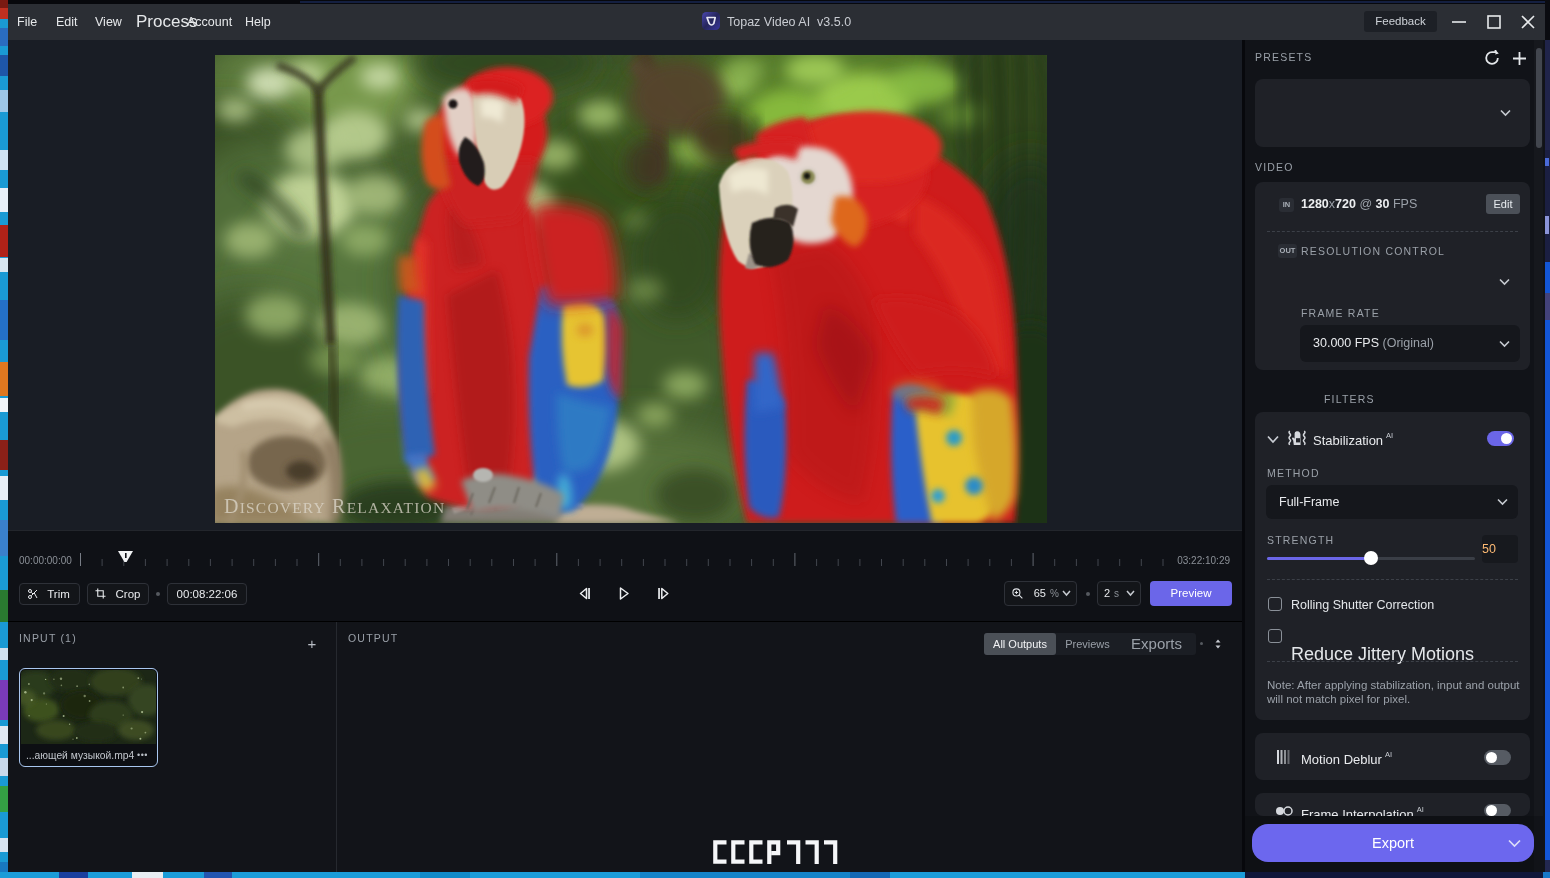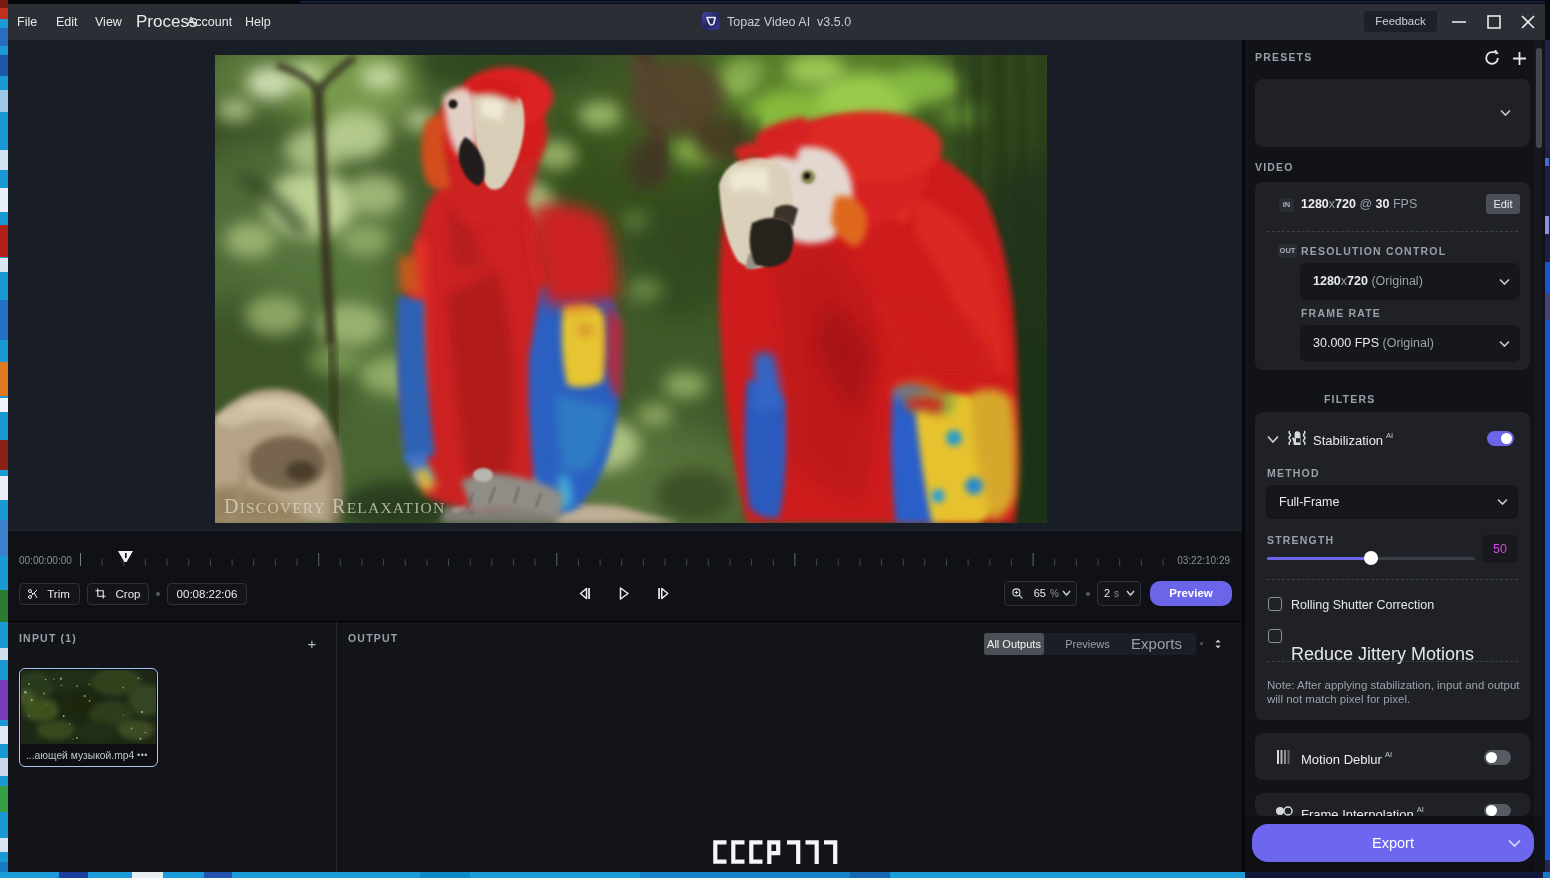--- a/index.html
+++ b/index.html
@@ -1,18 +1,18 @@
 <!DOCTYPE html>
 <html><head><meta charset="utf-8"><style>
 
 * { margin:0; padding:0; box-sizing:border-box; }
 html,body { width:1550px; height:878px; overflow:hidden; background:#0b0d11; font-family:"Liberation Sans",sans-serif; }
 .abs { position:absolute; }
 #root { position:relative; width:1550px; height:878px; }
-.lbl { color:#9aa0a8; font-size:10.5px; letter-spacing:1.2px; font-weight:bold; }
+.lbl { color:#9aa0a8; font-size:10.5px; letter-spacing:1.2px; font-weight:normal; }
 .dd { background:#15171c; border-radius:6px; color:#e8eaed; font-size:12.5px; }
 .card { background:#1f2127; border-radius:8px; }
 .dashsep { border-top:1px dashed #3c4048; height:0; }
 .cb { width:14px; height:14px; border:1.5px solid #8a9098; border-radius:3px; background:transparent; }
 
 </style></head><body>
 <div id="root">
 <div class="abs" style="left:0;top:0;width:8px;height:878px;background:#1a9ad4"></div>
 <div class="abs" style="left:0;top:0px;width:8px;height:8px;background:#7a1a12"></div>
 <div class="abs" style="left:0;top:8px;width:8px;height:11px;background:#c03020"></div>
@@ -339,21 +339,21 @@
 <svg class="abs" style="left:1062px;top:590px" width="9" height="7">
       <path d="M1,1 L4.5,5 L8,1" stroke="#c6cad0" stroke-width="1.5" fill="none"></path>
     </svg>
 <div class="abs" style="left:1086px;top:592px;width:4px;height:4px;background:#55595f;border-radius:50%"></div>
 <div class="abs" style="left:1097px;top:581px;width:44px;height:25px;background:#131519;border:1px solid #2e3138;border-radius:4px"></div>
 <div class="abs" style="left:1104px;top:587px;width:12px;height:13px;color:#e8eaed;font-size:11px">2</div>
 <div class="abs" style="left:1114px;top:588px;width:8px;height:12px;color:#8b9097;font-size:10px">s</div>
 <svg class="abs" style="left:1126px;top:590px" width="9" height="7">
       <path d="M1,1 L4.5,5 L8,1" stroke="#c6cad0" stroke-width="1.5" fill="none"></path>
     </svg>
-<div class="abs" style="left:1150px;top:581px;width:82px;height:25px;background:#6b66e9;border-radius:10px;color:#fff;font-size:11.5px;font-weight:bold;text-align:center;line-height:25px">Preview</div>
+<div class="abs" style="left:1150px;top:581px;width:82px;height:25px;background:#6b66e9;border-radius:4px;color:#fff;font-size:11.5px;font-weight:normal;text-align:center;line-height:25px">Preview</div>
 <div class="abs" style="left:8px;top:621px;width:1234px;height:251px;background:#121419;border-top:1px solid #000"></div>
 <div class="abs" style="left:19px;top:628px;height:12px;"><span class="lbl">INPUT (1)</span></div>
 <div class="abs" style="left:303px;top:636px;width:18px;height:16px;color:#b9bec5;font-size:15px;text-align:center;line-height:16px">+</div>
 <div class="abs" style="left:336px;top:622px;width:1px;height:250px;background:#26292f"></div>
 <div class="abs" style="left:348px;top:628px;height:12px"><span class="lbl">OUTPUT</span></div>
 <div class="abs" style="left:19px;top:668px;width:139px;height:99px;border:1.5px solid #a9c7ef;border-radius:6px;background:#0d0f13"></div>
 <svg width="135" height="74" viewBox="0 0 135 74" style="position:absolute;left:21px;top:670px;display:block;border-radius:4px 4px 0 0">
 <defs>
         <filter id="tb" x="-30%" y="-30%" width="160%" height="160%">
           <feGaussianBlur stdDeviation="2.5"></feGaussianBlur>
@@ -394,21 +394,21 @@
 <circle cx="4.4" cy="22.2" r="1.2" fill="#cfe0b0" fill-opacity="0.67"></circle>
 <circle cx="55.8" cy="68.0" r="0.9" fill="#cfe0b0" fill-opacity="0.69"></circle>
 <circle cx="40.4" cy="15.4" r="0.8" fill="#cfe0b0" fill-opacity="0.45"></circle>
 <circle cx="52.0" cy="69.3" r="0.7" fill="#cfe0b0" fill-opacity="0.40"></circle>
 <circle cx="7.9" cy="13.9" r="1.0" fill="#cfe0b0" fill-opacity="0.53"></circle>
 <circle cx="40.0" cy="8.8" r="1.2" fill="#cfe0b0" fill-opacity="0.55"></circle>
 </svg>
 <div class="abs" style="left:26px;top:750px;width:108px;height:13px;color:#c3c7cd;font-size:10.3px;white-space:nowrap">...ающей музыкой.mp4</div>
 <div class="abs" style="left:137px;top:750px;width:16px;height:13px;color:#b9bec5;font-size:9px;letter-spacing:0.5px">•••</div>
 <div class="abs" style="left:984px;top:633px;width:212px;height:22px;background:#1b1e24;border-radius:3px"></div>
-<div class="abs" style="left:984px;top:633px;width:60px;height:22px;background:#4b5057;border-radius:3px;color:#f2f3f5;font-size:11px;text-align:center;line-height:22px">All Outputs</div>
+<div class="abs" style="left:984px;top:633px;width:72px;height:22px;background:#4b5057;border-radius:3px;color:#f2f3f5;font-size:11px;text-align:center;line-height:22px">All Outputs</div>
 <div class="abs" style="left:1054px;top:633px;width:67px;height:22px;color:#9aa0a8;font-size:11px;text-align:center;line-height:22px">Previews</div>
 <div class="abs" style="left:1121px;top:633px;width:71px;height:22px;color:#9aa0a8;font-size:15px;text-align:center;line-height:22px">Exports</div>
 <div class="abs" style="left:1200px;top:642px;width:3px;height:3px;background:#55595f;border-radius:50%"></div>
 <svg class="abs" style="left:1212px;top:637px" width="12" height="14" viewBox="0 0 12 14">
       <path d="M3.5,5.5 L6,2.5 L8.5,5.5 Z M3.5,8.5 L6,11.5 L8.5,8.5 Z" fill="#c6cad0"></path>
     </svg>
 <svg width="126" height="24" viewBox="0 0 126 24" style="position:absolute;left:713px;top:840px;display:block">
 <path d="M13.5,2.3 L2.3,2.3 L2.3,21.7 L13.5,21.7" stroke="#f5f6f8" stroke-width="4.2" fill="none"></path>
 <path d="M31.5,2.3 L20.3,2.3 L20.3,21.7 L31.5,21.7" stroke="#f5f6f8" stroke-width="4.2" fill="none"></path>
 <path d="M49.5,2.3 L38.3,2.3 L38.3,21.7 L49.5,21.7" stroke="#f5f6f8" stroke-width="4.2" fill="none"></path>
@@ -433,21 +433,20 @@
       <path d="M1,1.5 L5.5,6 L10,1.5" stroke="#c6cad0" stroke-width="1.6" fill="none"></path>
     </svg>
 <div class="abs" style="left:1255px;top:157px;height:12px"><span class="lbl">VIDEO</span></div>
 <div class="abs card" style="left:1255px;top:182px;width:275px;height:188px"></div>
 <div class="abs" style="left:1279px;top:198px;width:15px;height:14px;background:#2a2d34;border-radius:3px;color:#aab0b8;font-size:7.5px;font-weight:bold;text-align:center;line-height:14px">IN</div>
 <div class="abs" style="left:1301px;top:197px;height:15px;color:#9aa0a8;font-size:12.5px"><b style="color:#eceef0">1280</b>x<b style="color:#eceef0">720</b> @ <b style="color:#eceef0">30</b> FPS</div>
 <div class="abs" style="left:1486px;top:194px;width:34px;height:20px;background:#4b5058;border-radius:3px;color:#e8ecf0;font-size:11px;text-align:center;line-height:20px">Edit</div>
 <div class="abs dashsep" style="left:1267px;top:231px;width:251px"></div>
 <div class="abs" style="left:1278px;top:244px;width:19px;height:14px;background:#2a2d34;border-radius:3px;color:#aab0b8;font-size:7.5px;font-weight:bold;text-align:center;line-height:14px">OUT</div>
 <div class="abs" style="left:1301px;top:241px;height:12px"><span class="lbl">RESOLUTION CONTROL</span></div>
-<div class="abs dd" style="left:1300px;top:263px;width:220px;height:37px;line-height:37px;padding-left:13px"><b>1280</b><span style="color:#9aa0a8">x</span><b>720</b> <span style="color:#9aa0a8">(Original)</span></div>
 <svg class="abs" style="left:1499px;top:278px" width="11" height="8">
       <path d="M1,1.5 L5.5,6 L10,1.5" stroke="#c6cad0" stroke-width="1.6" fill="none"></path>
     </svg>
 <div class="abs" style="left:1301px;top:303px;height:12px"><span class="lbl">FRAME RATE</span></div>
 <div class="abs dd" style="left:1300px;top:325px;width:220px;height:37px;line-height:37px;padding-left:13px">30.000 FPS <span style="color:#9aa0a8">(Original)</span></div>
 <svg class="abs" style="left:1499px;top:340px" width="11" height="8">
       <path d="M1,1.5 L5.5,6 L10,1.5" stroke="#c6cad0" stroke-width="1.6" fill="none"></path>
     </svg>
 <div class="abs" style="left:1324px;top:389px;height:12px"><span class="lbl">FILTERS</span></div>
 <div class="abs card" style="left:1255px;top:412px;width:275px;height:308px"></div>
@@ -462,21 +461,21 @@
     </svg>
 <div class="abs" style="left:1313px;top:431px;height:16px;color:#e9ebee;font-size:13px">Stabilization<span style="font-size:7.5px;color:#c9cdd3;vertical-align:7px;margin-left:3px">AI</span></div>
 <div class="abs" style="left:1487px;top:431px;width:27px;height:15px;background:#6b66e8;border-radius:8px"></div>
 <div class="abs" style="left:1501px;top:433px;width:11px;height:11px;background:#fff;border-radius:50%"></div>
 <div class="abs" style="left:1267px;top:463px;height:12px"><span class="lbl">METHOD</span></div>
 <div class="abs dd" style="left:1266px;top:485px;width:252px;height:34px;line-height:34px;padding-left:13px">Full-Frame</div>
 <svg class="abs" style="left:1497px;top:498px" width="11" height="8">
       <path d="M1,1.5 L5.5,6 L10,1.5" stroke="#c6cad0" stroke-width="1.6" fill="none"></path>
     </svg>
 <div class="abs" style="left:1267px;top:530px;height:12px"><span class="lbl">STRENGTH</span></div>
-<div class="abs" style="left:1482px;top:535px;width:36px;height:28px;background:#17191e;border-radius:4px;color:#d946ef;font-size:12.5px;text-align:center;line-height:28px">50</div>
+<div class="abs" style="left:1482px;top:535px;width:36px;height:28px;background:#17191e;border-radius:4px;color:#fdba74;font-size:12.5px;text-align:left;line-height:28px">50</div>
 <div class="abs" style="left:1267px;top:557px;width:208px;height:3px;background:#3a3e46;border-radius:2px"></div>
 <div class="abs" style="left:1267px;top:557px;width:104px;height:3px;background:#6b66e8;border-radius:2px"></div>
 <div class="abs" style="left:1364px;top:551px;width:14px;height:14px;background:#fff;border-radius:50%"></div>
 <div class="abs dashsep" style="left:1267px;top:579px;width:251px"></div>
 <div class="abs cb" style="left:1268px;top:597px"></div>
 <div class="abs" style="left:1291px;top:598px;height:15px;color:#e4e7ea;font-size:12.5px">Rolling Shutter Correction</div>
 <div class="abs cb" style="left:1268px;top:629px"></div>
 <div class="abs" style="left:1291px;top:644px;height:15px;color:#e4e7ea;font-size:18px">Reduce Jittery Motions</div>
 <div class="abs dashsep" style="left:1267px;top:661px;width:251px"></div>
 <div class="abs" style="left:1267px;top:678px;width:258px;height:28px;color:#9ba1a9;font-size:11.5px;line-height:14px">Note: After applying stabilization, input and output will not match pixel for pixel.</div>

